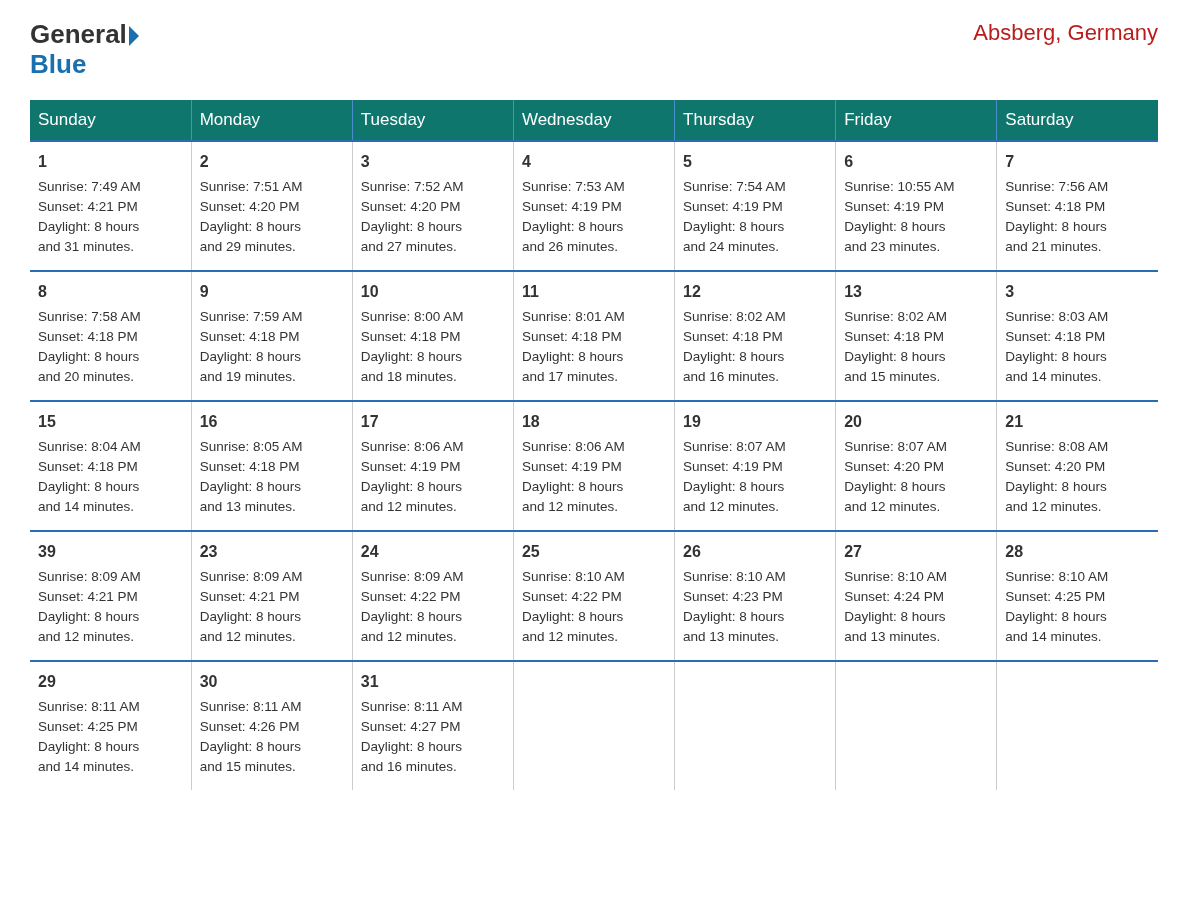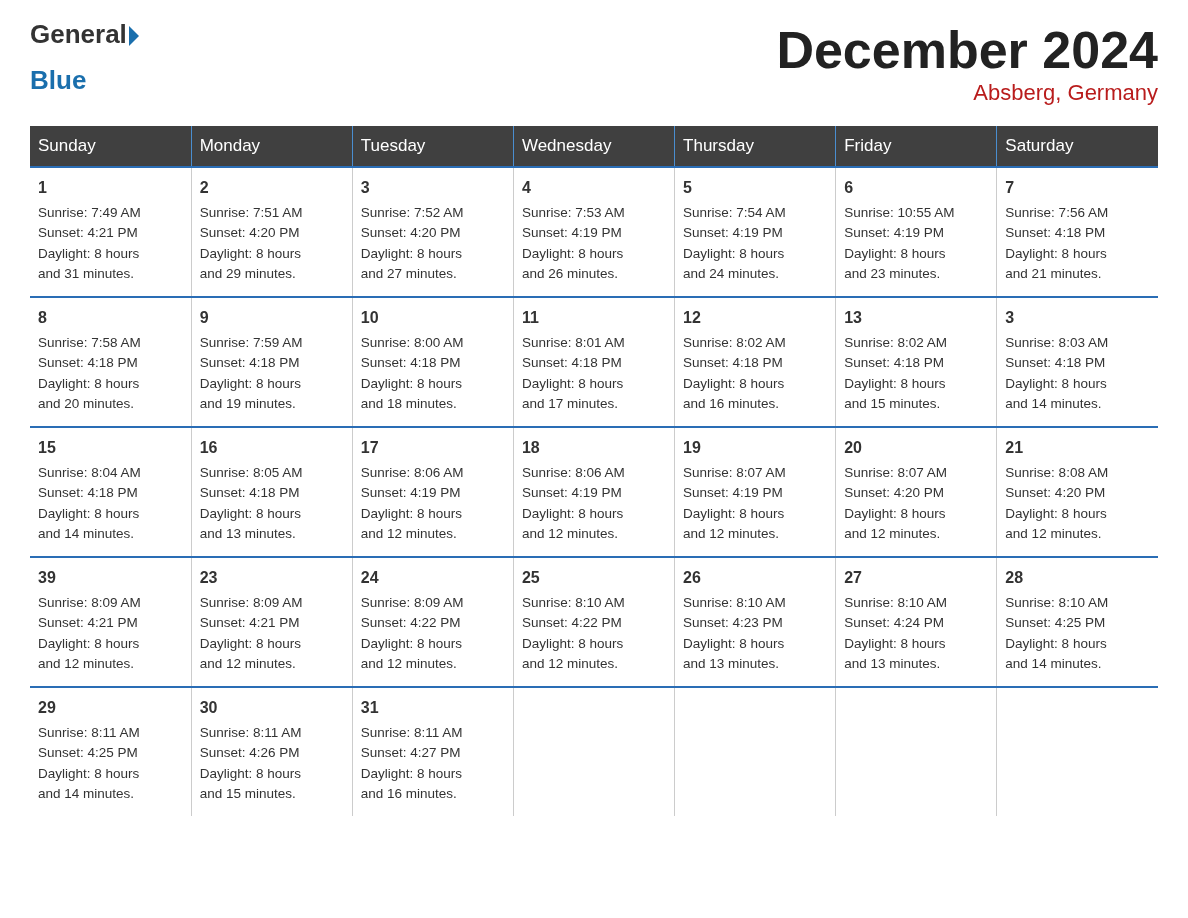--- a/index.html
+++ b/index.html
@@ -12,21 +12,20 @@
     .header {
       display: flex;
       justify-content: space-between;
       align-items: flex-start;
       margin-bottom: 20px;
     }
     .logo {
       display: flex;
       flex-direction: column;
       align-items: flex-start;
-      gap: 16px;
     }
     .logo-text {
       font-size: 26px;
       font-weight: bold;
       color: #333;
       line-height: 1.1;
     }
     .logo-arrow {
       display: inline-block;
       width: 0;
@@ -52,21 +51,21 @@
     }
     .location {
       font-size: 22px;
       color: #b91c1c;
     }
     table {
       width: 100%;
       border-collapse: collapse;
     }
     thead tr {
-      background-color: #404040;
+      background-color: #0f766e;
       color: #fff;
     }
     thead th {
       padding: 10px 8px;
       font-size: 17px;
       font-weight: normal;
       text-align: left;
       border-right: 1px solid #4a8ed0;
     }
     thead th:last-child {
@@ -97,21 +96,20 @@
 <body>
 
 <div class="header">
   <div class="logo">
     <div class="logo-text">
       General<span class="logo-arrow"></span>
     </div>
     <div class="logo-bottom">Blue</div>
   </div>
   <div class="title-block">
-    <div class="month-title">December 2024</div>
     <div class="location">Absberg, Germany</div>
   </div>
 </div>
 
 <table>
   <thead>
     <tr>
       <th>Sunday</th>
       <th>Monday</th>
       <th>Tuesday</th>

